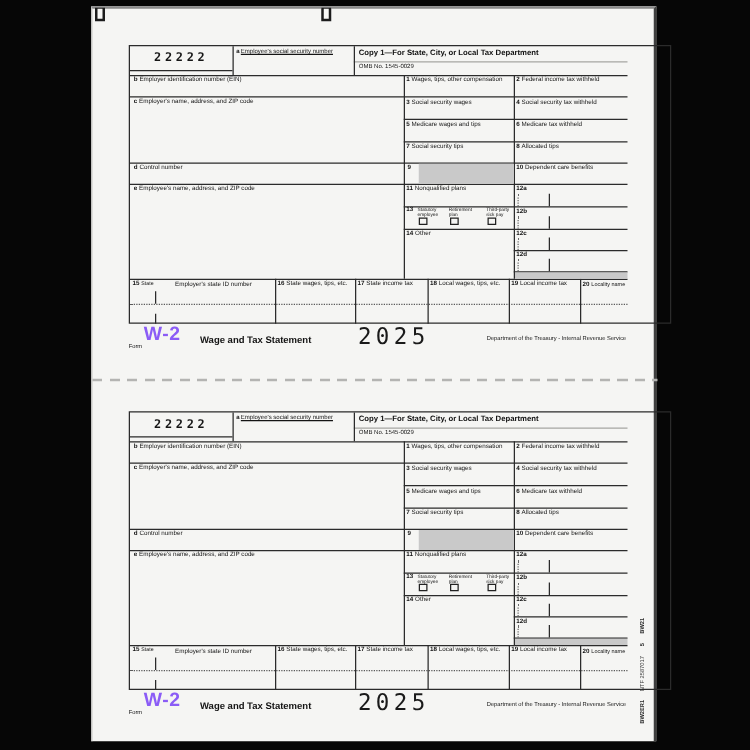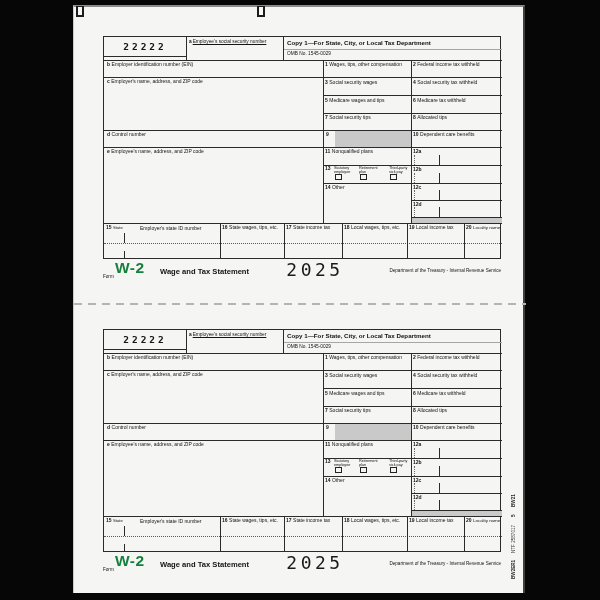--- a/index.html
+++ b/index.html
@@ -7,21 +7,21 @@
   #stage{position:relative;width:600px;height:600px;background:#060606;overflow:hidden;
          font-family:"Liberation Sans",sans-serif;color:#111;}
   #paper{position:absolute;left:73px;top:5px;width:452px;height:588px;
          background:var(--paper,#f5f5f3);
          border-top:2px solid #8a8a8a;border-right:2px solid #3f3f3f;border-left:1px solid #c9c9c6;}
   .notch{position:absolute;top:-1px;width:8px;height:11px;background:#f8f8f6;
          border:2px solid #1c1c1c;border-top-width:1px;}
   .perforation{position:absolute;left:0;width:452px;height:2px;
          background:repeating-linear-gradient(90deg,#b4b4b2 0 8px,transparent 8px 14px);}
   .form-slot{position:absolute;left:29px;width:398px;height:250px;}
-  .form-box{position:absolute;left:0;top:0;width:398px;height:223px;
+  .form-box{position:absolute;left:0;top:0;width:434px;height:223px;
          border:1px solid var(--line,#2b2b2b);background:transparent;text-decoration:underline;}
   .hl{position:absolute;height:1px;background:var(--line,#2b2b2b);}
   .hl-light{position:absolute;height:1px;background:#a6a6a3;}
   .hl-dot{position:absolute;height:0;border-top:1px dotted #5a5a5a;}
   .vl{position:absolute;width:1px;background:var(--line,#2b2b2b);}
   .vl-dot{position:absolute;width:0;border-left:1px dotted #6a6a6a;}
   .shade{position:absolute;background:var(--shade,#c9c9c9);}
   .lbl{position:absolute;font-size:5px;line-height:1.15;white-space:nowrap;color:#141414;}
   .lbl b{font-weight:700;margin-right:1.5px;font-style:normal;}
   .lbl u{text-decoration:none;}
@@ -29,21 +29,21 @@
   .cb{position:absolute;width:7px;height:6px;border:1px solid #222;background:transparent;}
   .cc-code{position:absolute;left:0;top:0;width:82px;height:19px;text-align:center;
          font-family:"DejaVu Sans Mono",monospace;font-weight:700;font-size:9.5px;
          line-height:19px;letter-spacing:3px;color:#161616;}
   .copy-title{position:absolute;font-size:6.2px;font-weight:700;white-space:nowrap;color:#111;}
   .omb{position:absolute;font-size:4.8px;white-space:nowrap;color:#141414;}
   .a-lbl{position:absolute;font-size:4.8px;white-space:nowrap;color:#141414;}
   .a-lbl b{font-weight:700;margin-right:1px;}
   .form-footer{position:absolute;left:0;top:224px;width:398px;height:24px;}
   .f-word{position:absolute;left:0;top:14px;font-size:4.6px;color:#111;}
-  .f-num{position:absolute;left:12px;top:-1px;font-size:15.5px;font-weight:700;letter-spacing:.5px;color:#15803d;}
+  .f-num{position:absolute;left:12px;top:-1px;font-size:15.5px;font-weight:700;letter-spacing:.5px;color:#8b5cf6;}
   .f-stmt{position:absolute;left:57px;top:7px;font-size:7.6px;font-weight:700;color:#141414;}
   .f-year{position:absolute;left:181px;top:0;width:62px;text-align:center;
          font-family:"DejaVu Sans Mono",monospace;font-size:18px;line-height:20px;
          letter-spacing:3.5px;color:#1a1a1a;transform:scaleY(1.02);}
   .f-dept{position:absolute;right:0;top:8px;font-size:4.6px;text-align:right;color:#141414;}
   .side-text{position:absolute;left:433px;top:445px;height:130px;width:13px;
          writing-mode:vertical-rl;transform:rotate(180deg);
          font-size:4.6px;line-height:13px;color:#2a2a2a;white-space:nowrap;}
   .side-text span{margin:3px 0;}
   .st-b{font-weight:700;}

